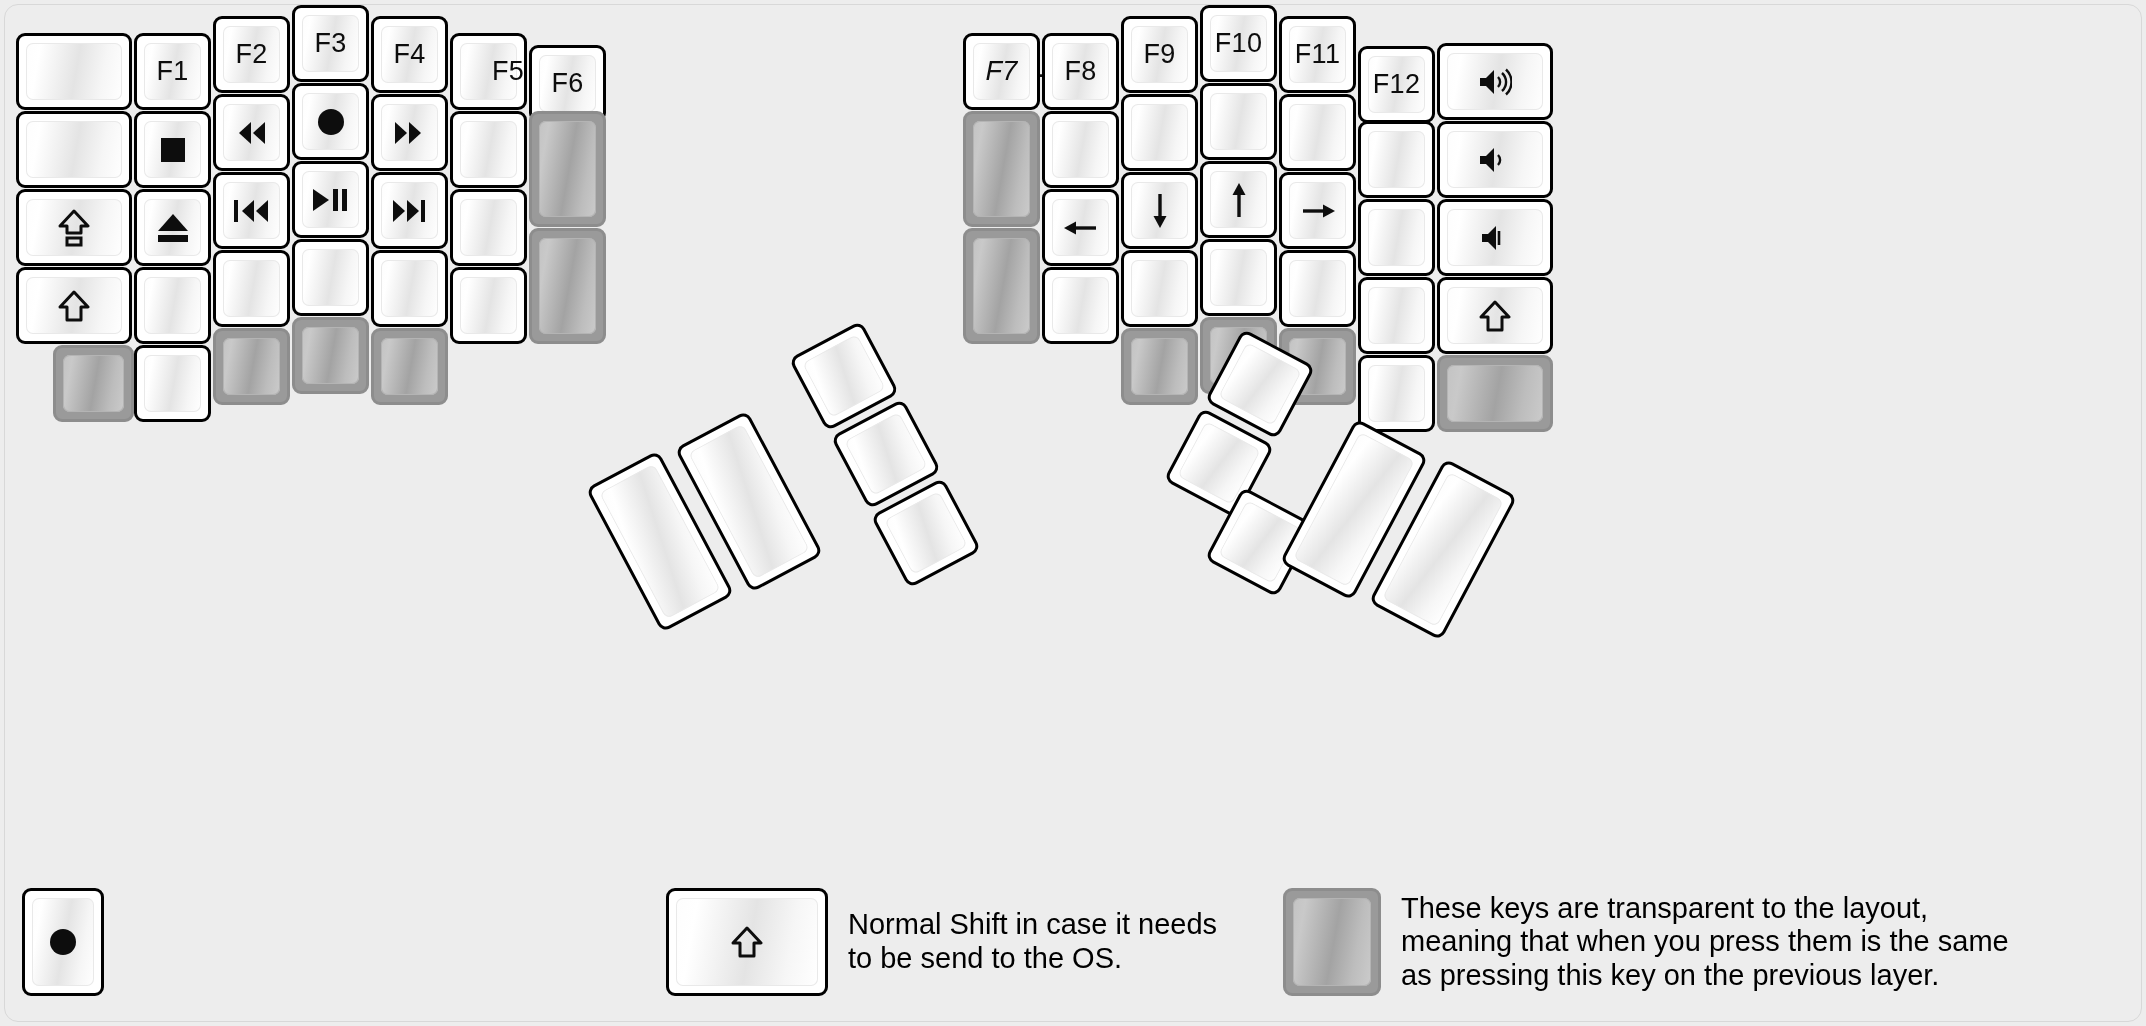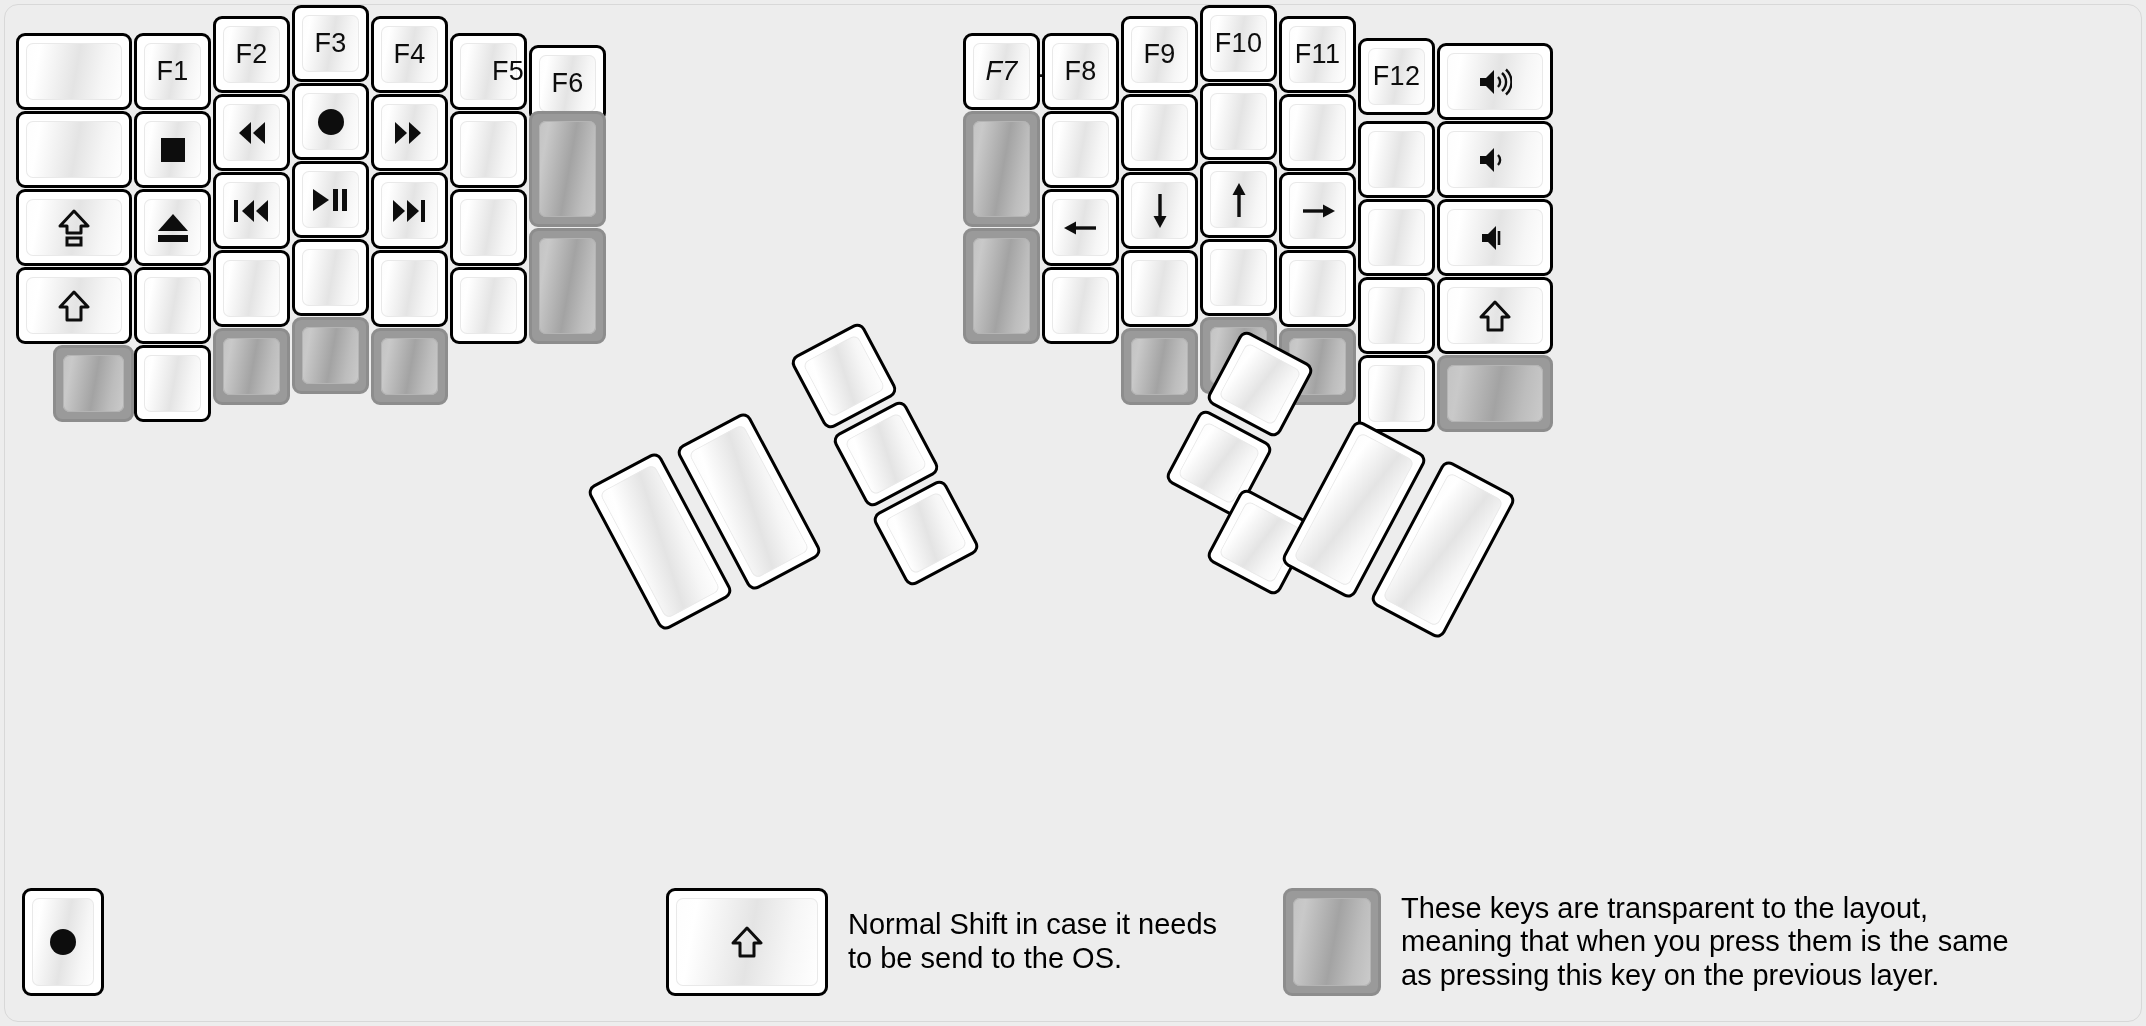--- a/index.html
+++ b/index.html
@@ -340,21 +340,21 @@
             <polygon points="36,13 24,6.5 24,19.5" fill="#0d0d0d"></polygon>
           </svg>
         </span>
       </div>
       <div class="key" style="left: 1279px; top: 250px; width: 77px; height: 77px;">
         <div class="cap"></div>
       </div>
       <div class="key trans" style="left: 1279px; top: 328px; width: 77px; height: 77px;">
         <div class="cap"></div>
       </div>
-      <div class="key" style="left: 1358px; top: 38px; width: 77px; height: 77px;">
+      <div class="key" style="left: 1358px; top: 46px; width: 77px; height: 77px;">
         <div class="cap"></div>
         <span class="lbl">F12</span>
       </div>
       <div class="key" style="left: 1358px; top: 121px; width: 77px; height: 77px;">
         <div class="cap"></div>
       </div>
       <div class="key" style="left: 1358px; top: 199px; width: 77px; height: 77px;">
         <div class="cap"></div>
       </div>
       <div class="key" style="left: 1358px; top: 277px; width: 77px; height: 77px;">

